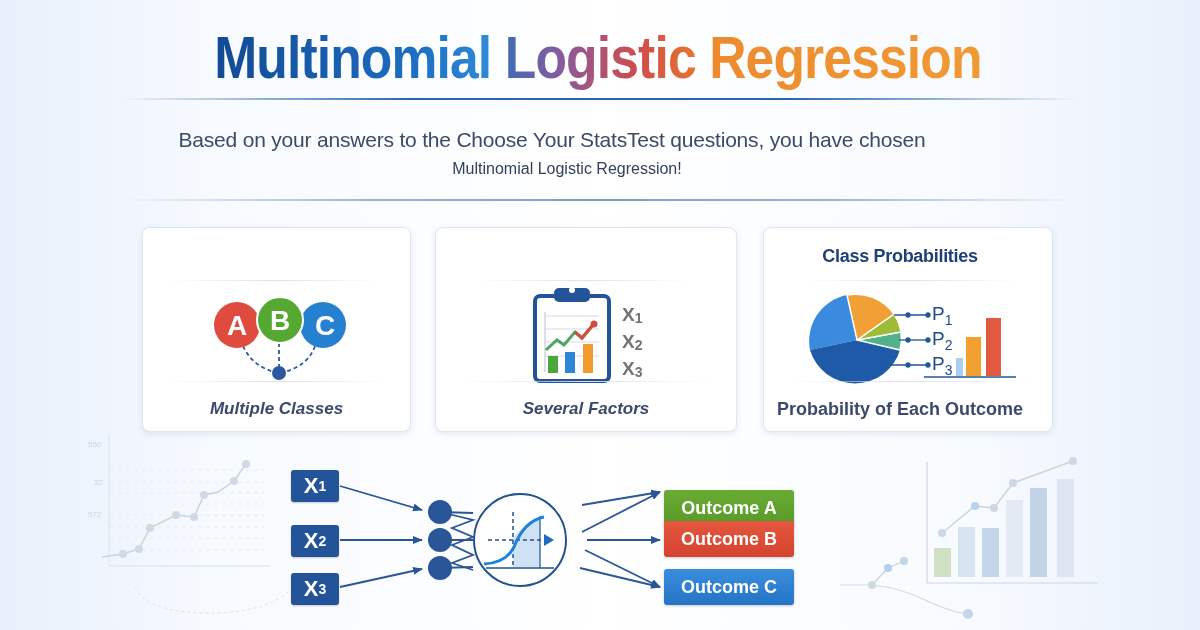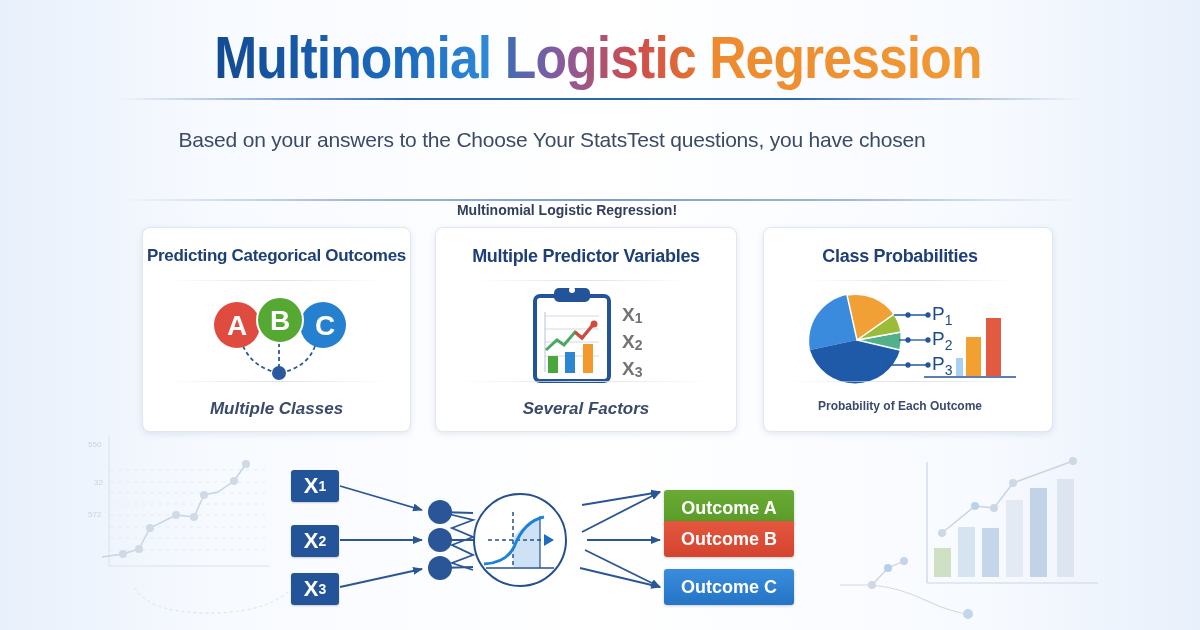--- a/index.html
+++ b/index.html
@@ -27,21 +27,21 @@
     left: 120px; top: 98px; width: 960px; height: 2px;
     background: linear-gradient(90deg, rgba(40,100,170,0) 0%, #2a67b0 30%, #2a67b0 70%, rgba(40,100,170,0) 100%);
   }
 
   .intro {
     left: 0; top: 128px; width: 1104px; text-align: center;
     font-size: 21px; color: #3b4a66; letter-spacing: -0.2px;
   }
   .intro-strong {
     left: 0; top: 160px; width: 1134px; text-align: center;
-    font-size: 14px; font-weight: 700; color: #33405c; margin-top: 42px;
+    font-size: 16px; font-weight: 400; color: #33405c;
   }
   .intro-rule {
     left: 120px; top: 199px; width: 960px; height: 2px;
     background: linear-gradient(90deg, rgba(90,130,190,0) 0%, #9fb6d6 25%, #7b9dc9 50%, #9fb6d6 75%, rgba(90,130,190,0) 100%);
   }
 
   
   .card {
     background: #ffffff;
     border: 1px solid #dfe6f0;
@@ -146,40 +146,38 @@
   <span class="w2">Logistic</span>
   <span class="w3">Regression</span>
 </div>
 <div class="abs title-rule"></div>
 
 <div class="abs intro">Based on your answers to the Choose Your StatsTest questions, you have chosen</div>
 <div class="abs intro-strong">Multinomial Logistic Regression!</div>
 <div class="abs intro-rule"></div>
 
 <div class="abs card" style="left:142px;top:227px;width:269px;height:205px;">
-  <div class="card-title" style="font-size:17px;">Predicting Categorical Outcomes</div>
   <div class="card-rule-top" style="left:25px;top:52px;width:215px;"></div>
   <svg class="abs" style="left:60px;top:70px;" width="150" height="85" viewBox="0 0 150 85">
     <path d="M40,48 Q50,70 76,75" fill="none" stroke="#2c58a0" stroke-width="1.8" stroke-dasharray="4,3"></path>
     <path d="M112,48 Q104,70 76,75" fill="none" stroke="#2c58a0" stroke-width="1.8" stroke-dasharray="4,3"></path>
     <line x1="76" y1="45" x2="76" y2="70" stroke="#2c58a0" stroke-width="1.8" stroke-dasharray="4,3"></line>
     <circle cx="34" cy="27" r="23" fill="#e04b3f"></circle>
     <circle cx="120" cy="27" r="23" fill="#2680d0"></circle>
     <circle cx="77" cy="22" r="23" fill="#55a832" stroke="#fff" stroke-width="2"></circle>
     <circle cx="76" cy="75" r="7" fill="#2c58a0"></circle>
     <text x="34" y="37" text-anchor="middle" fill="#fff" font-size="28" font-weight="700" font-family="Liberation Sans, sans-serif">A</text>
     <text x="77" y="32" text-anchor="middle" fill="#fff" font-size="28" font-weight="700" font-family="Liberation Sans, sans-serif">B</text>
     <text x="122" y="37" text-anchor="middle" fill="#fff" font-size="28" font-weight="700" font-family="Liberation Sans, sans-serif">C</text>
   </svg>
   <div class="card-rule-bot" style="left:20px;top:153px;width:230px;"></div>
   <div class="card-caption italic">Multiple Classes</div>
 </div>
 
 <div class="abs card" style="left:435px;top:227px;width:302px;height:205px;">
-  <div class="card-title">Multiple Predictor Variables</div>
   <div class="card-rule-top" style="left:40px;top:52px;width:215px;"></div>
   <svg class="abs" style="left:96px;top:56px;" width="80" height="100" viewBox="0 0 80 100">
     <rect x="3" y="12" width="74" height="85" rx="5" fill="#fff" stroke="#23549a" stroke-width="4"></rect>
     <rect x="22" y="4" width="36" height="14" rx="5" fill="#23549a"></rect>
     <circle cx="40" cy="6" r="3" fill="#fff"></circle>
     <rect x="11" y="24" width="58" height="66" fill="#fff"></rect>
     <g stroke="#d3dbe6" stroke-width="1">
         <line x1="13" y1="32" x2="67" y2="32"></line>
         <line x1="13" y1="45" x2="67" y2="45"></line>
         <line x1="13" y1="58" x2="67" y2="58"></line>
@@ -226,21 +224,21 @@
   <div class="abs plab" style="left:168px;top:75px;"><span>P</span><sub style="font-size:14px;">1</sub></div>
   <div class="abs plab" style="left:168px;top:100px;"><span>P</span><sub style="font-size:14px;">2</sub></div>
   <div class="abs plab" style="left:168px;top:125px;"><span>P</span><sub style="font-size:14px;">3</sub></div>
   <svg class="abs" style="left:160px;top:82px;" width="100" height="72" viewBox="0 0 100 72">
     <rect x="32" y="48" width="7" height="18" fill="#a8d0f0"></rect>
     <rect x="42" y="27" width="15" height="39" fill="#f2a030"></rect>
     <rect x="62" y="8" width="15" height="58" fill="#e25a40"></rect>
     <line x1="0" y1="67" x2="92" y2="67" stroke="#23549a" stroke-width="1.5"></line>
   </svg>
   <div class="card-rule-bot" style="left:20px;top:153px;width:250px;"></div>
-  <div class="card-caption" style="left:-8px;font-size:12px;">Probability of Each Outcome</div>
+  <div class="card-caption" style="left:-8px;font-size:18px;">Probability of Each Outcome</div>
 </div>
 
 <svg class="abs" style="left:280px;top:455px;" width="400" height="160" viewBox="0 0 400 160">
   <defs>
     <marker id="ah" markerWidth="10" markerHeight="8" refX="9" refY="4" orient="auto" markerUnits="userSpaceOnUse">
       <path d="M0,0 L10,4 L0,8 Z" fill="#2a5596"></path>
     </marker>
   </defs>
   <g stroke="#2a5596" stroke-width="1.8" fill="none">
     <line x1="60" y1="31" x2="142" y2="55" marker-end="url(#ah)"></line>

